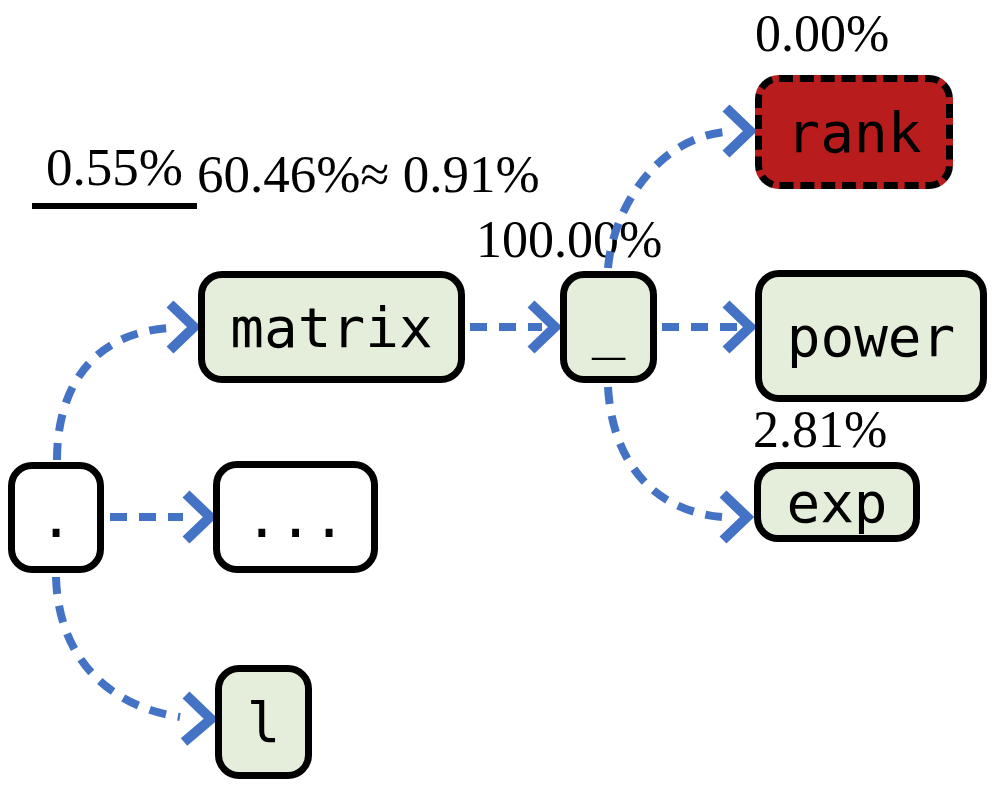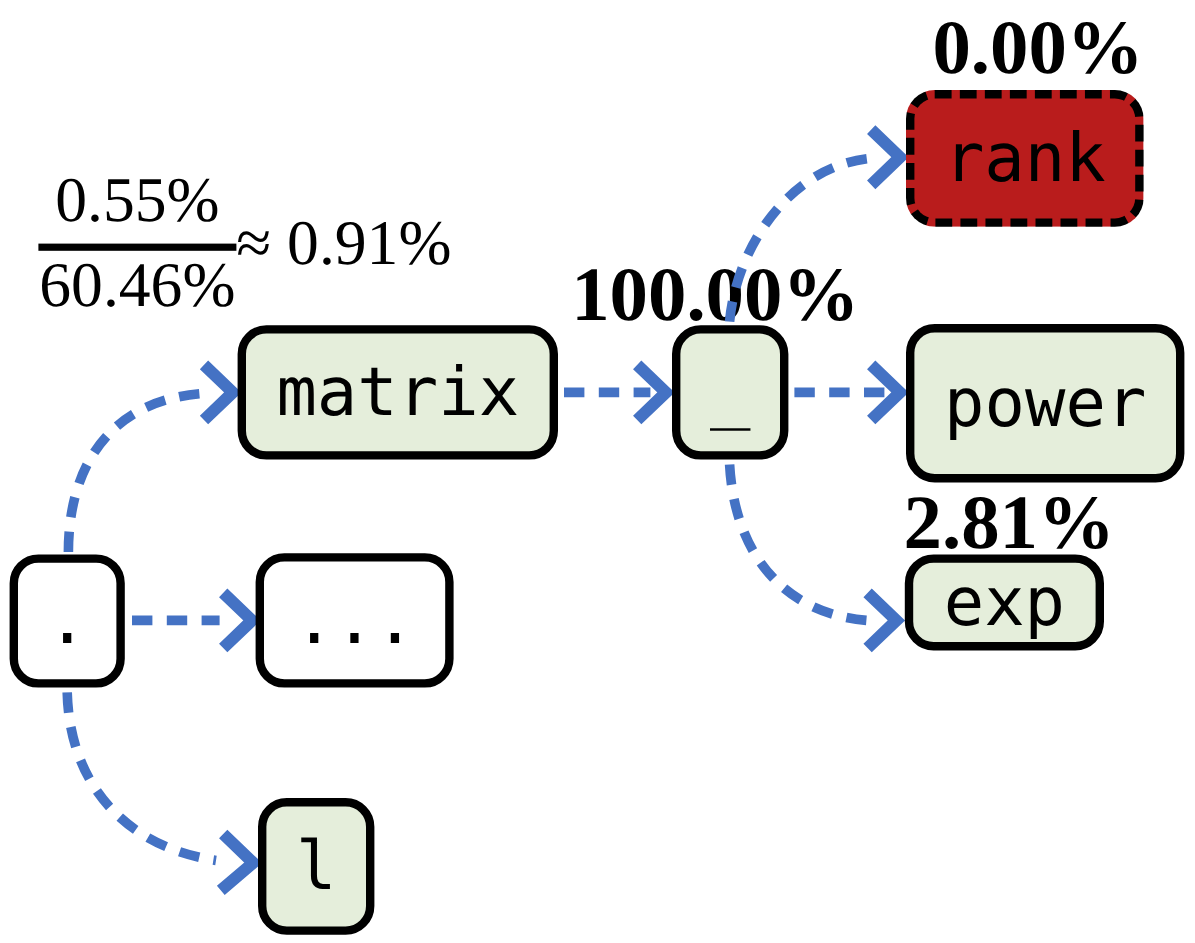--- a/index.html
+++ b/index.html
@@ -35,46 +35,45 @@
   #node-rank      {left:755px; top:75px;  width:198px; height:114px;}
   #node-power     {left:755px; top:270px; width:232px; height:132px;}
   #node-exp       {left:754px; top:462px; width:166px; height:80px;}
   #node-ellipsis  {left:213px; top:461px; width:165px; height:112px;}
   #node-l         {left:215px; top:665px; width:97px;  height:114px;}
 
   
   .prob{
     position:absolute;
     font-family:"Liberation Serif", serif;
-    font-size:64px;
+    font-size:52px;
     line-height:1;
     color:#000000;
-    text-align:right;
+    text-align:left;
     z-index:1;
     white-space:nowrap;
-    font-weight:bold;
   }
   #prob-rank      {left:755px; top:8px;   width:198px;}
   #prob-underscore{left:476px; top:214px; width:216px;}
   #prob-power     {left:762px; top:212px; width:186px;}
   #prob-exp       {left:753px; top:404px; width:170px;}
 
   
   #annotation{
     position:absolute;
     left:32px; top:138px;
     display:flex;
     align-items:center;
     z-index:1;
     font-family:"Liberation Serif", serif;
     color:#000000;
   }
   .fraction{
     display:flex;
-    flex-direction:column;
+    flex-direction:row;
     align-items:center;
     font-size:53px;
     line-height:1.1;
   }
   .fraction .num{
     width:100%;
     text-align:center;
     padding:0 14px 7px;
     border-bottom:6px solid #000000;
     box-sizing:border-box;

